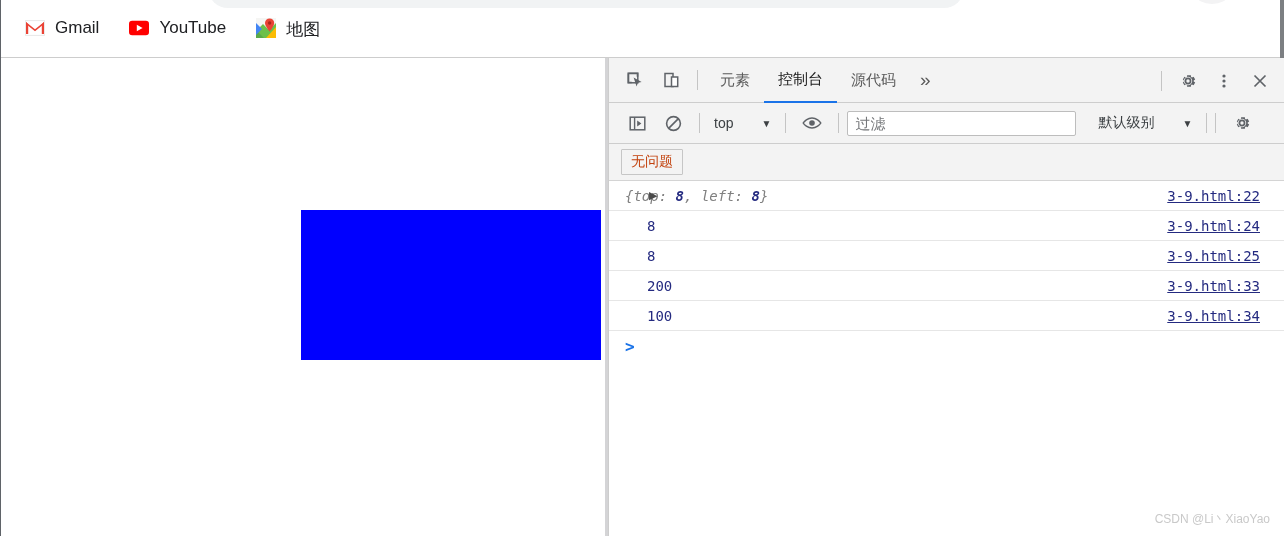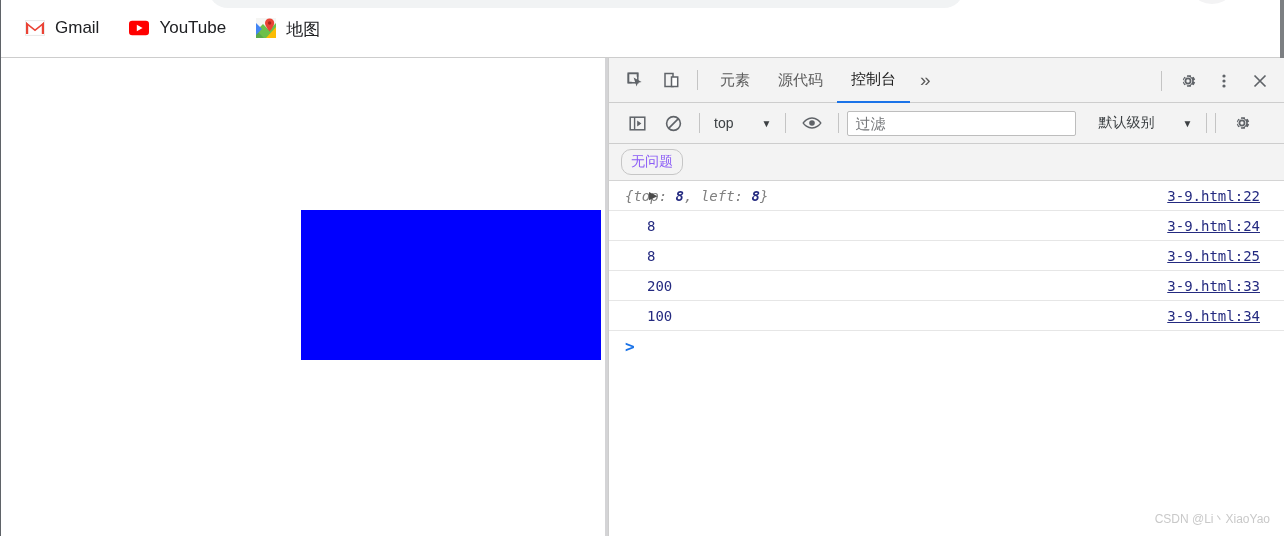--- a/index.html
+++ b/index.html
@@ -207,24 +207,24 @@
     display: flex;
     align-items: center;
     padding-left: 12px;
     box-sizing: border-box;
   }
   .dt-issues-btn {
     height: 24px;
     padding: 0 9px;
     display: flex; align-items: center;
     border: 1px solid #c6c6c6;
-    border-radius: 10px;
+    border-radius: 1px;
     background: #f3f3f3;
     font-size: 14px;
-    color: #8b5cf6;
+    color: #c2410c;
     cursor: default;
     font-family: Liberation Mono, monospace;
   }
 
   
   .dt-console {
     position: relative;
     background: #ffffff;
     height: 353px;
     overflow: hidden;
@@ -370,25 +370,25 @@
           <rect x="3" y="2.5" width="8" height="13" fill="none" stroke="#5f6368" stroke-width="1.5"></rect>
           <rect x="9.5" y="6" width="6.2" height="9.5" fill="#ffffff" stroke="#5f6368" stroke-width="1.5"></rect>
         </svg>
       </div>
 
       <div class="dt-sep"></div>
 
       <div class="dt-tab">
         <span>元素</span>
       </div>
+      <div class="dt-tab active">
+        <span>控制台</span>
+      </div>
       <div class="dt-tab">
         <span>源代码</span>
-      </div>
-      <div class="dt-tab active">
-        <span>控制台</span>
       </div>
       <div class="dt-tab overflow">
         <span>»</span>
       </div>
 
       <div class="dt-tabbar-right">
         <div class="dt-sep"></div>
         <div class="dt-iconbtn">
           <svg width="20" height="20" viewBox="0 0 20 20">
             <path d="M10 6.6a3.4 3.4 0 1 0 0 6.8 3.4 3.4 0 0 0 0-6.8zm0 5.1a1.7 1.7 0 1 1 0-3.4 1.7 1.7 0 0 1 0 3.4z" fill="#5f6368"></path>

